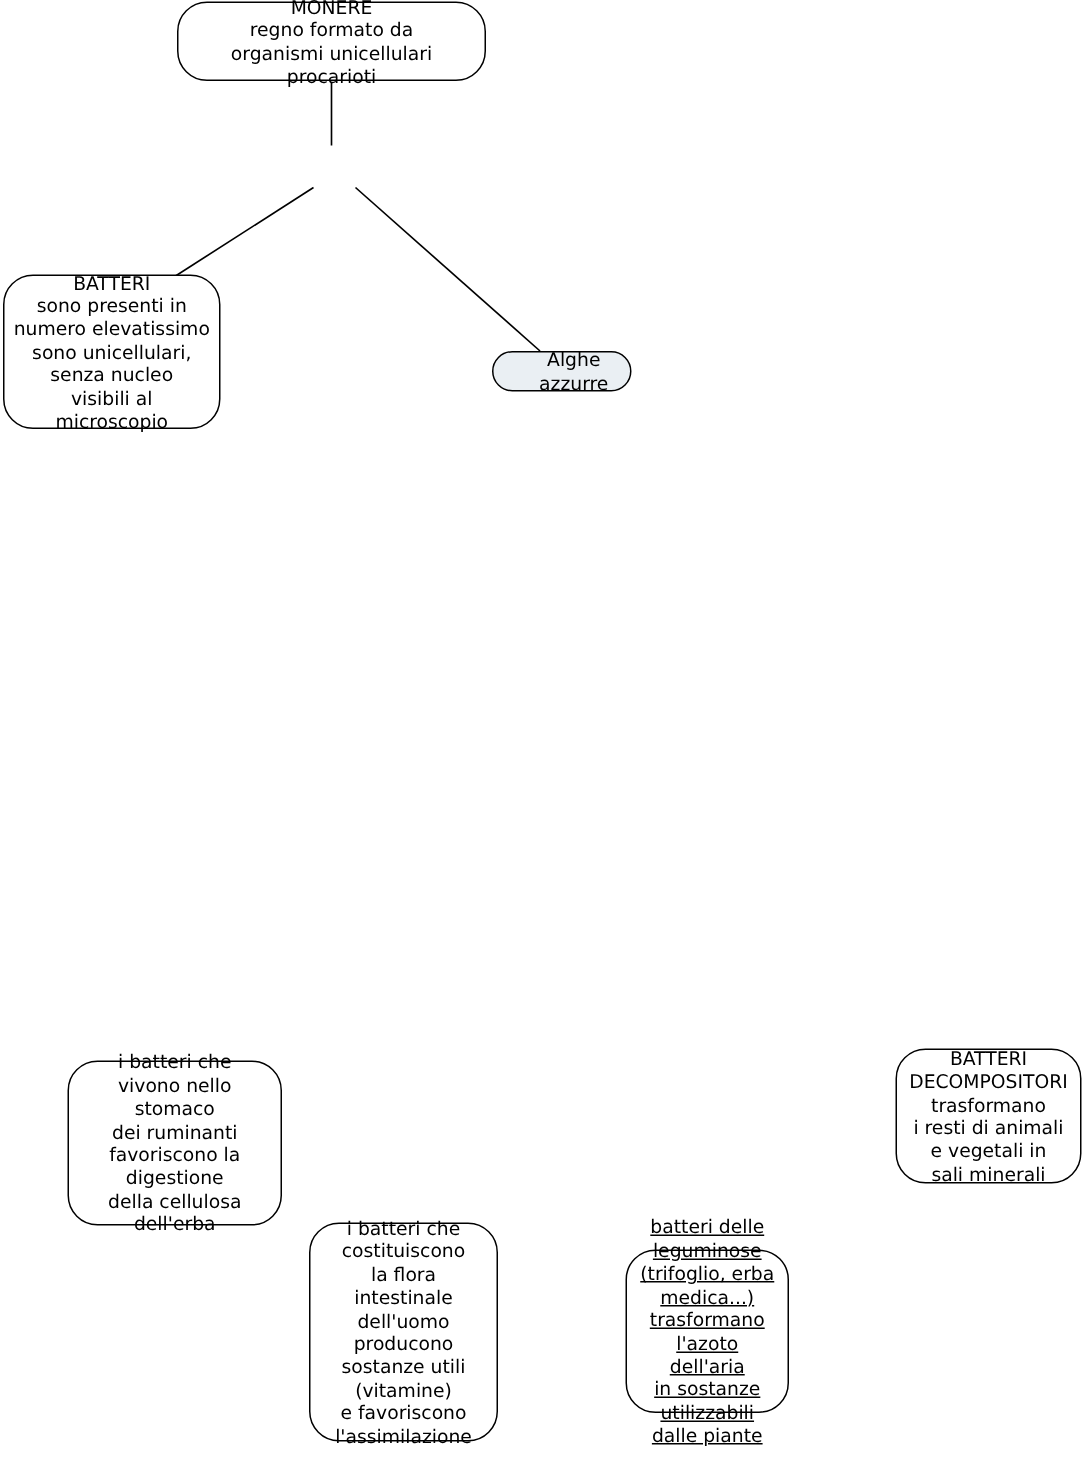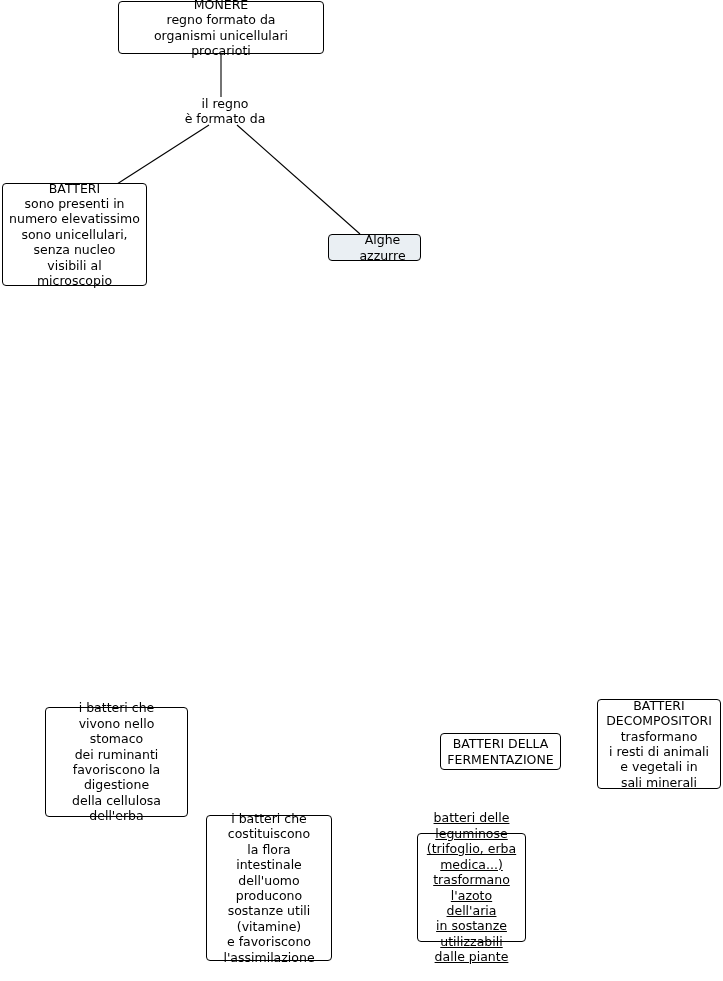--- a/index.html
+++ b/index.html
@@ -20,21 +20,21 @@
     left: 0;
     top: 0;
     width: 723px;
     height: 981px;
     pointer-events: none;
   }
   .node {
     position: absolute;
     box-sizing: border-box;
     border: 1px solid #000000;
-    border-radius: 4px;
+    border-radius: 20px;
     background: #ffffff;
     color: #000000;
     display: flex;
     align-items: center;
     justify-content: center;
     text-align: center;
     font-size: 12.5px;
     line-height: 15.4px;
     white-space: pre-line;
     padding: 3px 6px;
@@ -61,22 +61,20 @@
   <svg class="edges" viewBox="0 0 723 981" xmlns="http://www.w3.org/2000/svg">
     <line x1="221" y1="55" x2="221" y2="97" stroke="#000000" stroke-width="1.1"></line>
     <line x1="209" y1="125" x2="117" y2="184" stroke="#000000" stroke-width="1.1"></line>
     <line x1="237" y1="125" x2="360" y2="234" stroke="#000000" stroke-width="1.1"></line>
   </svg>
 
   <div class="node" style="left:118px; top:1px; width:206px; height:53px;">MONERE
 regno formato da
 organismi unicellulari procarioti</div>
 
-  <div class="link-label" style="left:160px; top:96px; width:130px;">il  regno
-è formato da</div>
 
   <div class="node" style="left:2px; top:183px; width:145px; height:103px;">BATTERI
 sono presenti in
 numero elevatissimo
 sono unicellulari,
 senza nucleo
 visibili al microscopio</div>
 
   <div class="node tinted" style="left:328px; top:234px; width:93px; height:27px;">Alghe azzurre</div>
 
@@ -91,22 +89,20 @@
   <div class="node" style="left:206px; top:815px; width:126px; height:146px;">i batteri che
 costituiscono
 la flora intestinale
 dell'uomo
 producono
 sostanze utili
 (vitamine)
 e favoriscono
 l'assimilazione</div>
 
-  <div class="node" style="left:440px; top:733px; width:121px; height:37px;">BATTERI DELLA
-FERMENTAZIONE</div>
 
   <div class="node" style="left:417px; top:833px; width:109px; height:109px;text-decoration:underline;">batteri delle
 leguminose
 (trifoglio, erba
 medica...)
 trasformano
 l'azoto dell'aria
 in sostanze
 utilizzabili
 dalle piante</div>

